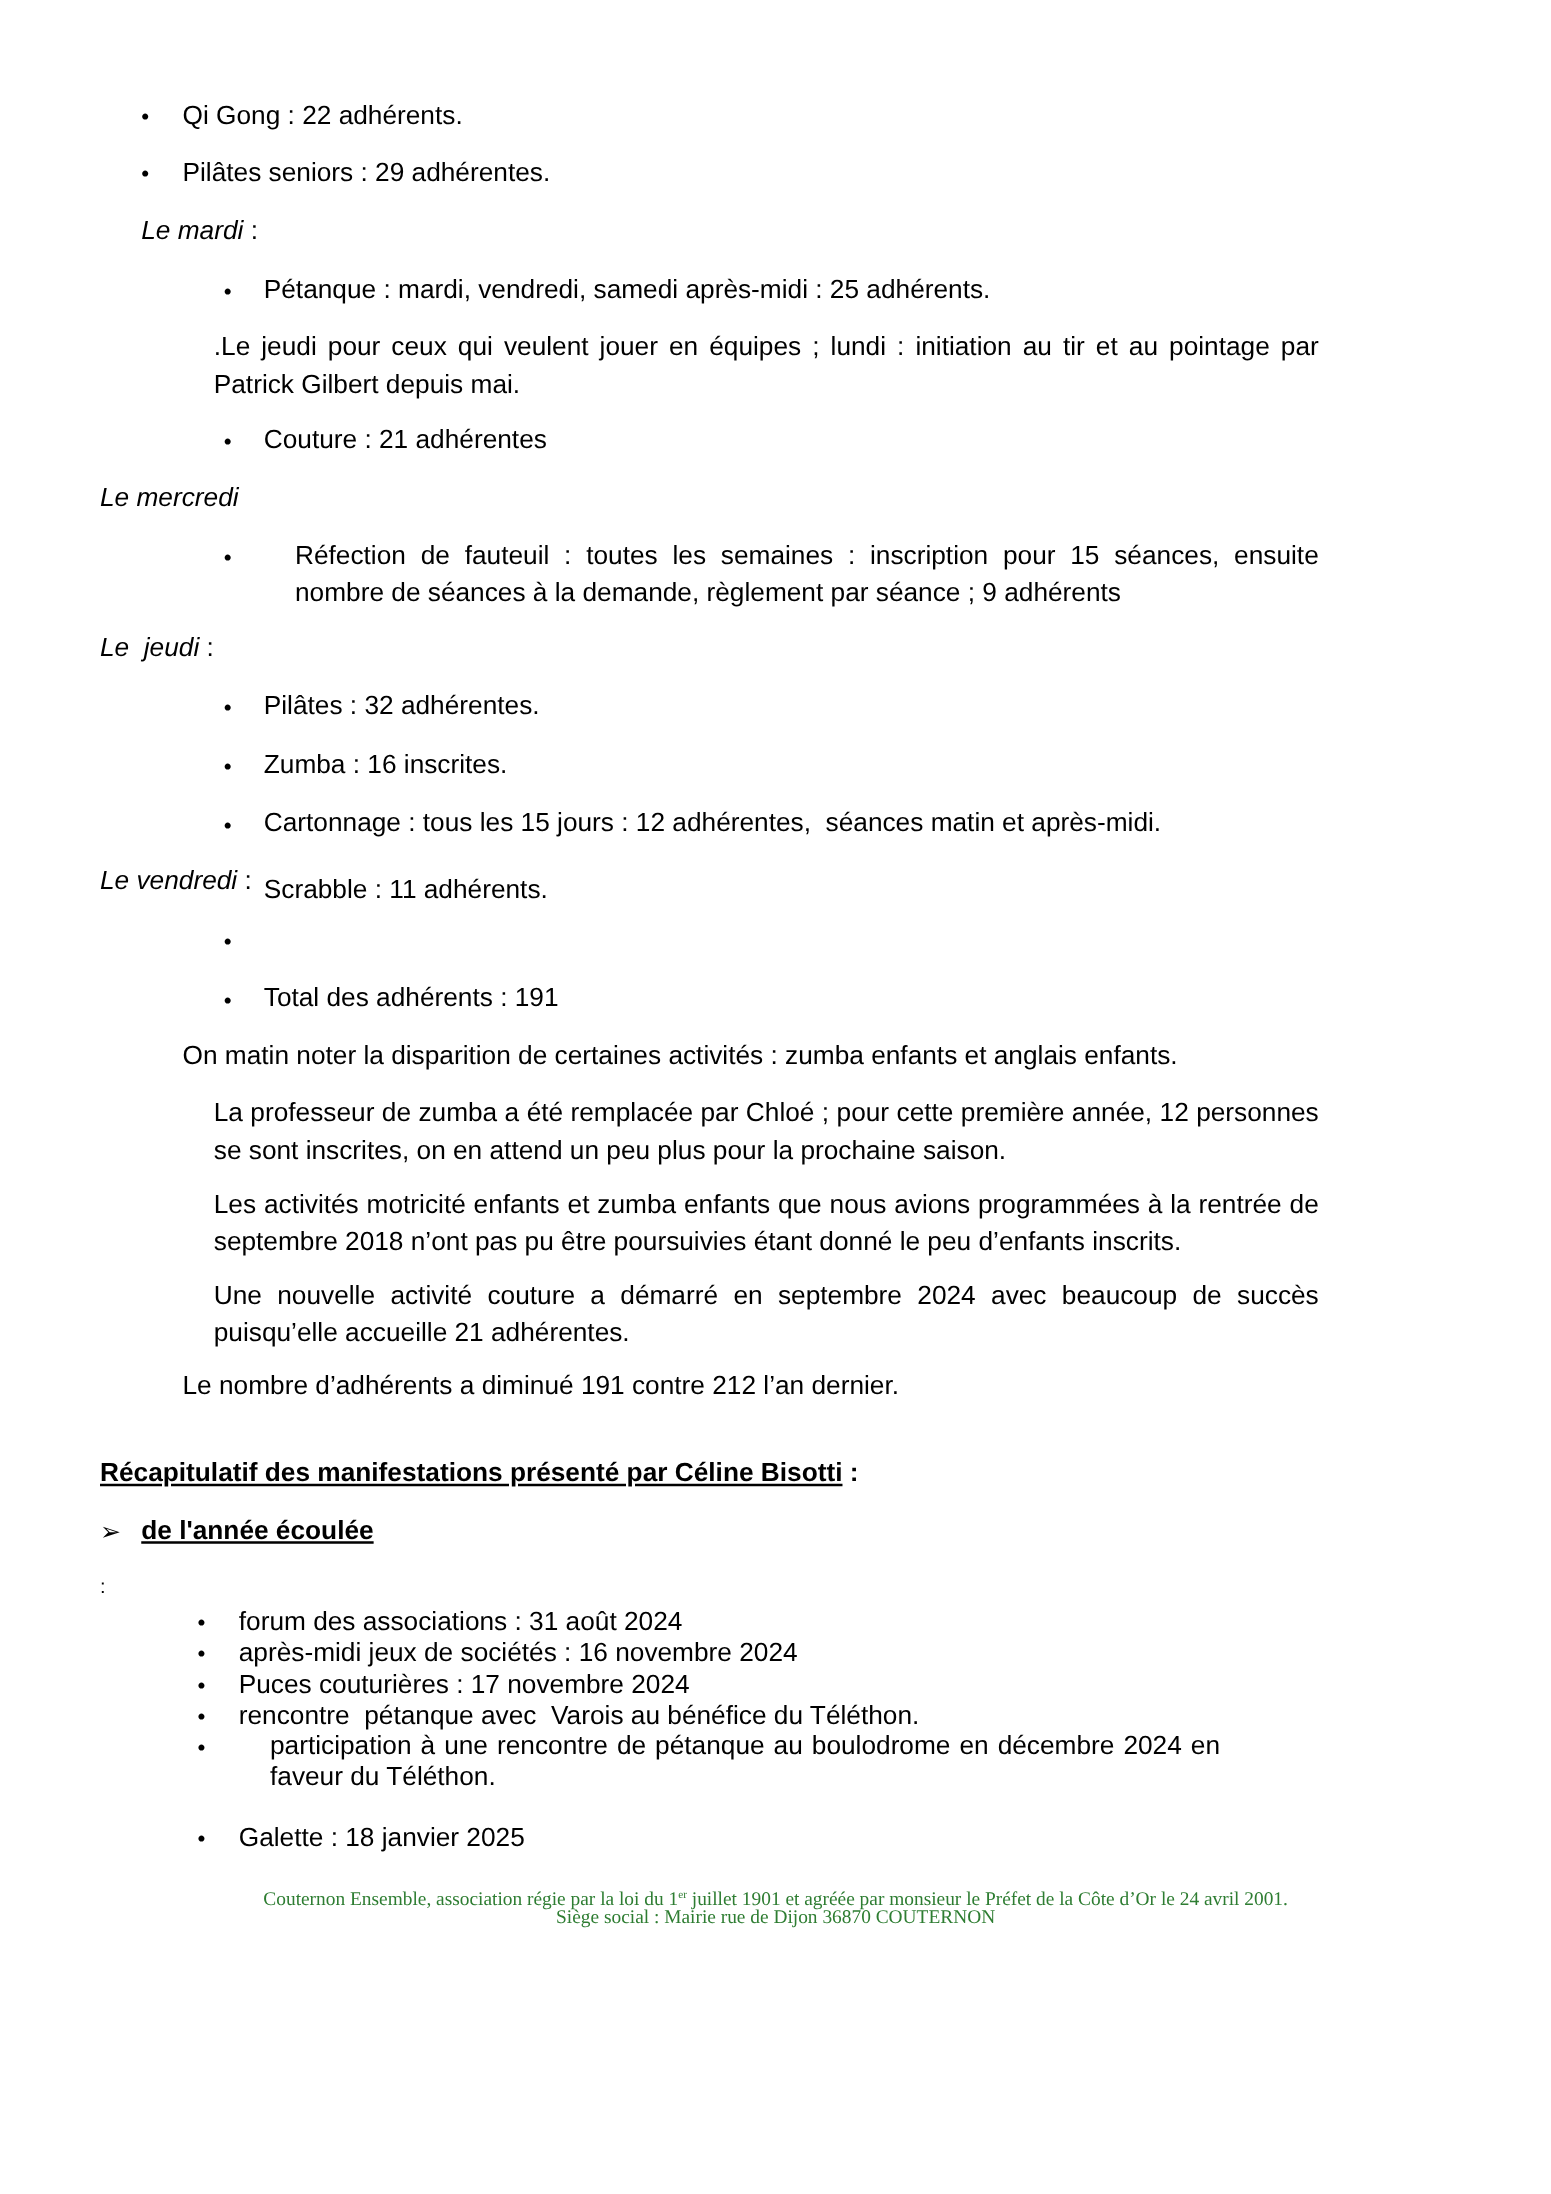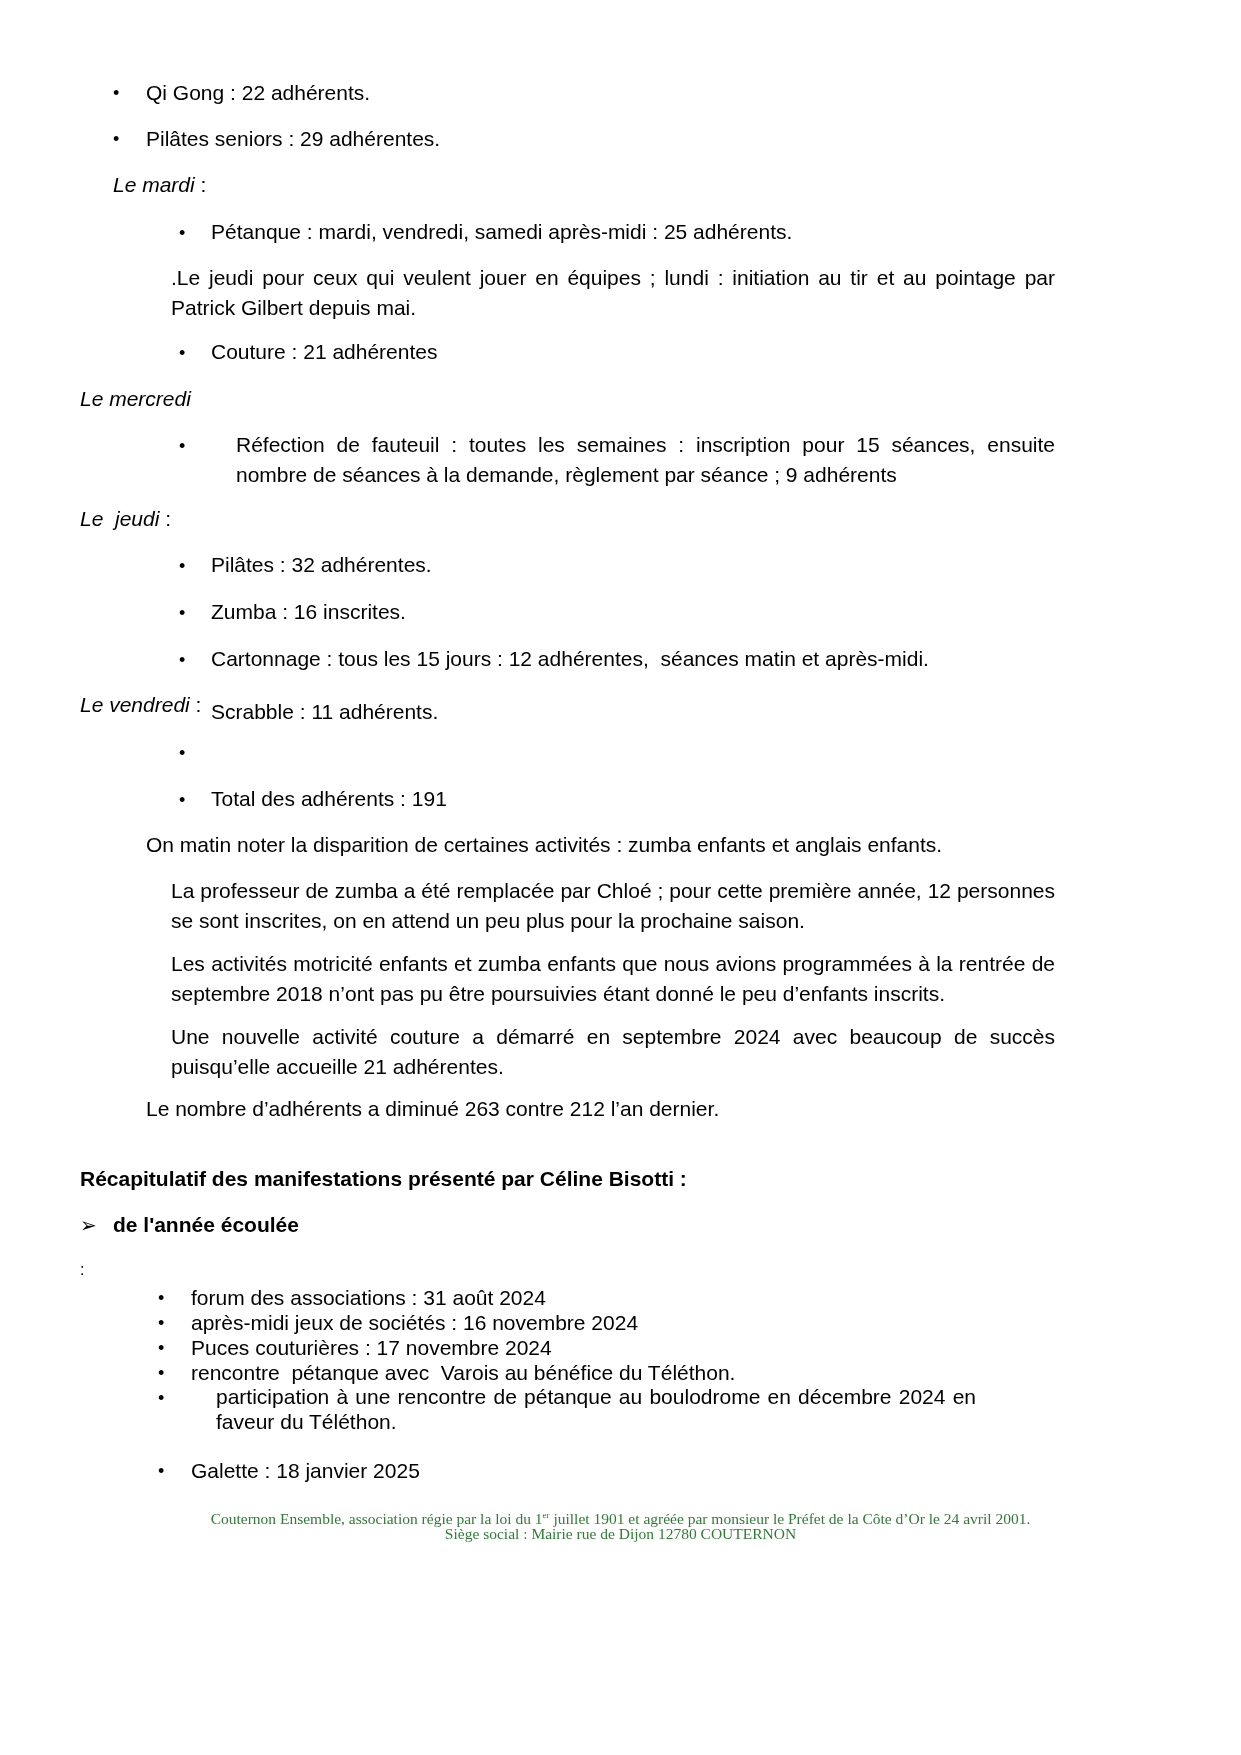--- a/index.html
+++ b/index.html
@@ -4,21 +4,21 @@
 <style>
   html, body { margin: 0; padding: 0; background: #ffffff; }
   body {
     width: 1241px; height: 1755px; position: relative; overflow: hidden;
     font-family: "Liberation Sans", sans-serif; color: #000; font-size: 21px;
   }
   .ln { position: absolute; white-space: nowrap; line-height: 1.25; }
   .bullet { position: absolute; font-size: 18px; line-height: 1.25; }
   .day { font-weight: normal; font-style: italic; }
   .just { white-space: normal; text-align: justify; text-align-last: left; line-height: 30px; margin-left: 25px; }
-  .heading { font-weight: bold; }
+  .heading { font-weight: bold; text-decoration: underline; }
   .colon-bold { font-weight: bold; text-decoration: none; }
   .arrow { position: absolute; font-size: 20px; }
   .evt { position: absolute; line-height: 27px; }
   .footer {
     position: absolute; left: 0; width: 1241px; text-align: center;
     font-family: "Liberation Serif", serif; font-size: 15.5px; color: #2e7d32; line-height: 19px;
   }
   .footer sup { font-size: 9px; text-align: center; }
 </style>
 </head>
@@ -57,21 +57,21 @@
 </div>
 <span class="bullet" style="left:179px;top:742px">•</span>
 <div class="ln" style="left:211px;top:699px">Scrabble : 11 adhérents.</div>
 <span class="bullet" style="left:179px;top:789px">•</span>
 <div class="ln" style="left:211px;top:786px">Total des adhérents : 191</div>
 
 <div class="ln" style="left:146px;top:832px">On matin noter la disparition de certaines activités : zumba enfants et anglais enfants.</div>
 <div class="ln just" style="left:146px;top:876px;width:884px">La professeur de zumba a été remplacée par Chloé ; pour cette première année, 12 personnes se sont inscrites, on en attend un peu plus pour la prochaine saison.</div>
 <div class="ln just" style="left:146px;top:949px;width:884px">Les activités motricité enfants et zumba enfants que nous avions programmées à la rentrée de septembre 2018 n’ont pas pu être poursuivies étant donné le peu d’enfants inscrits.</div>
 <div class="ln just" style="left:146px;top:1022px;width:884px">Une nouvelle activité couture a démarré en septembre 2024 avec beaucoup de succès puisqu’elle accueille 21 adhérentes.</div>
-<div class="ln" style="left:146px;top:1096px">Le nombre d’adhérents a diminué 263 contre 212 l’an dernier.</div>
+<div class="ln" style="left:146px;top:1096px">Le nombre d’adhérents a diminué 191 contre 212 l’an dernier.</div>
 
 <div class="ln" style="left:80px;top:1166px">
   <span class="heading">Récapitulatif des manifestations présenté par Céline Bisotti</span><span class="colon-bold"> :</span>
 </div>
 <span class="arrow" style="left:80px;top:1213px">➢</span>
 <div class="ln heading" style="left:113px;top:1212px">de l'année écoulée</div>
 <div class="ln" style="left:80px;top:1260px;font-size:16px">:</div>
 
 <span class="bullet" style="left:158px;top:1287px">•</span>
 <div class="evt" style="left:191px;top:1284px">forum des associations : 31 août 2024</div>
@@ -82,13 +82,13 @@
 <span class="bullet" style="left:158px;top:1362px">•</span>
 <div class="evt" style="left:191px;top:1359px;white-space:pre">rencontre  pétanque avec  Varois au bénéfice du Téléthon.</div>
 <span class="bullet" style="left:158px;top:1387px">•</span>
 <div class="evt just" style="left:191px;top:1384px;width:760px;line-height:25px">participation à une rencontre de pétanque au boulodrome en décembre 2024 en faveur du Téléthon.</div>
 <span class="bullet" style="left:158px;top:1460px">•</span>
 <div class="evt" style="left:191px;top:1457px">Galette : 18 janvier 2025</div>
 
 <div class="footer" style="top:1506px">
   <span>Couternon Ensemble, association régie par la loi du 1</span><sup>er</sup><span> juillet 1901 et agréée par monsieur le Préfet de la Côte d’Or le 24 avril 2001.</span>
 </div>
-<div class="footer" style="top:1524px">Siège social : Mairie rue de Dijon 12780 COUTERNON</div>
+<div class="footer" style="top:1524px">Siège social : Mairie rue de Dijon 36870 COUTERNON</div>
 
 </body></html>

